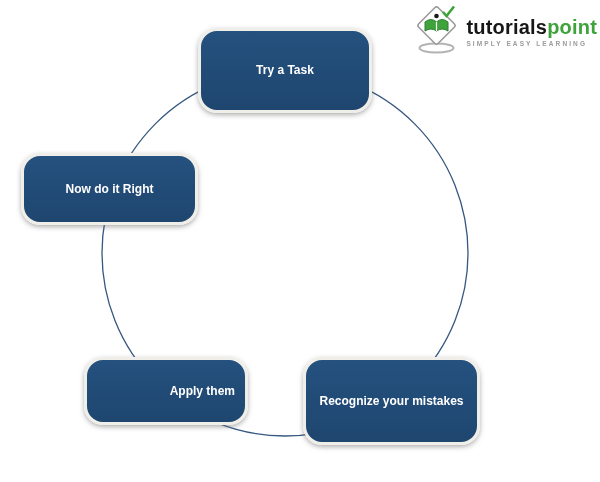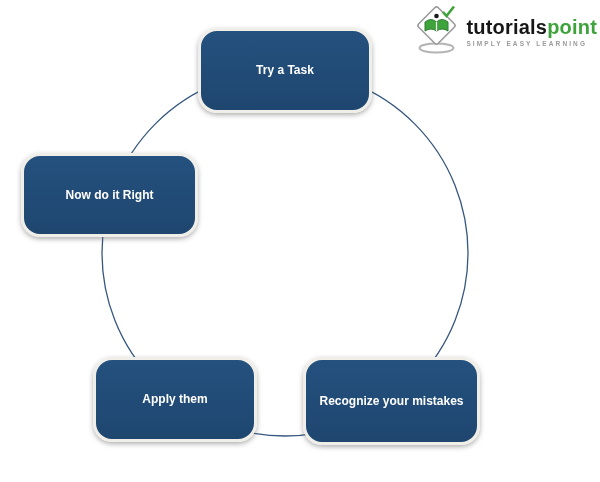--- a/index.html
+++ b/index.html
@@ -31,23 +31,23 @@
     align-items: center;
     justify-content: center;
     color: #ffffff;
     font-weight: bold;
     font-size: 12px;
     line-height: 1.25;
     text-align: center;
     padding: 4px 10px;
   }
   .n-try       { left: 198px; top: 28px;  width: 174px; height: 85px; }
-  .n-now       { left: 21px;  top: 153px; width: 177px; height: 84px; }
+  .n-now       { left: 21px;  top: 153px; width: 177px; height: 72px; }
   .n-fail      { left: 372px; top: 152px; width: 170px; height: 90px; }
-  .n-apply     { left: 93px;  top: 357px; width: 164px; height: 85px; }
+  .n-apply     { left: 84px;  top: 357px; width: 164px; height: 68px; justify-content: flex-end; }
   .n-recognize { left: 303px; top: 357px; width: 177px; height: 88px; }
 
   .logo {
     position: absolute;
     top: 3px;
     right: 3px;
     display: flex;
     align-items: center;
     gap: 4px;
   }

